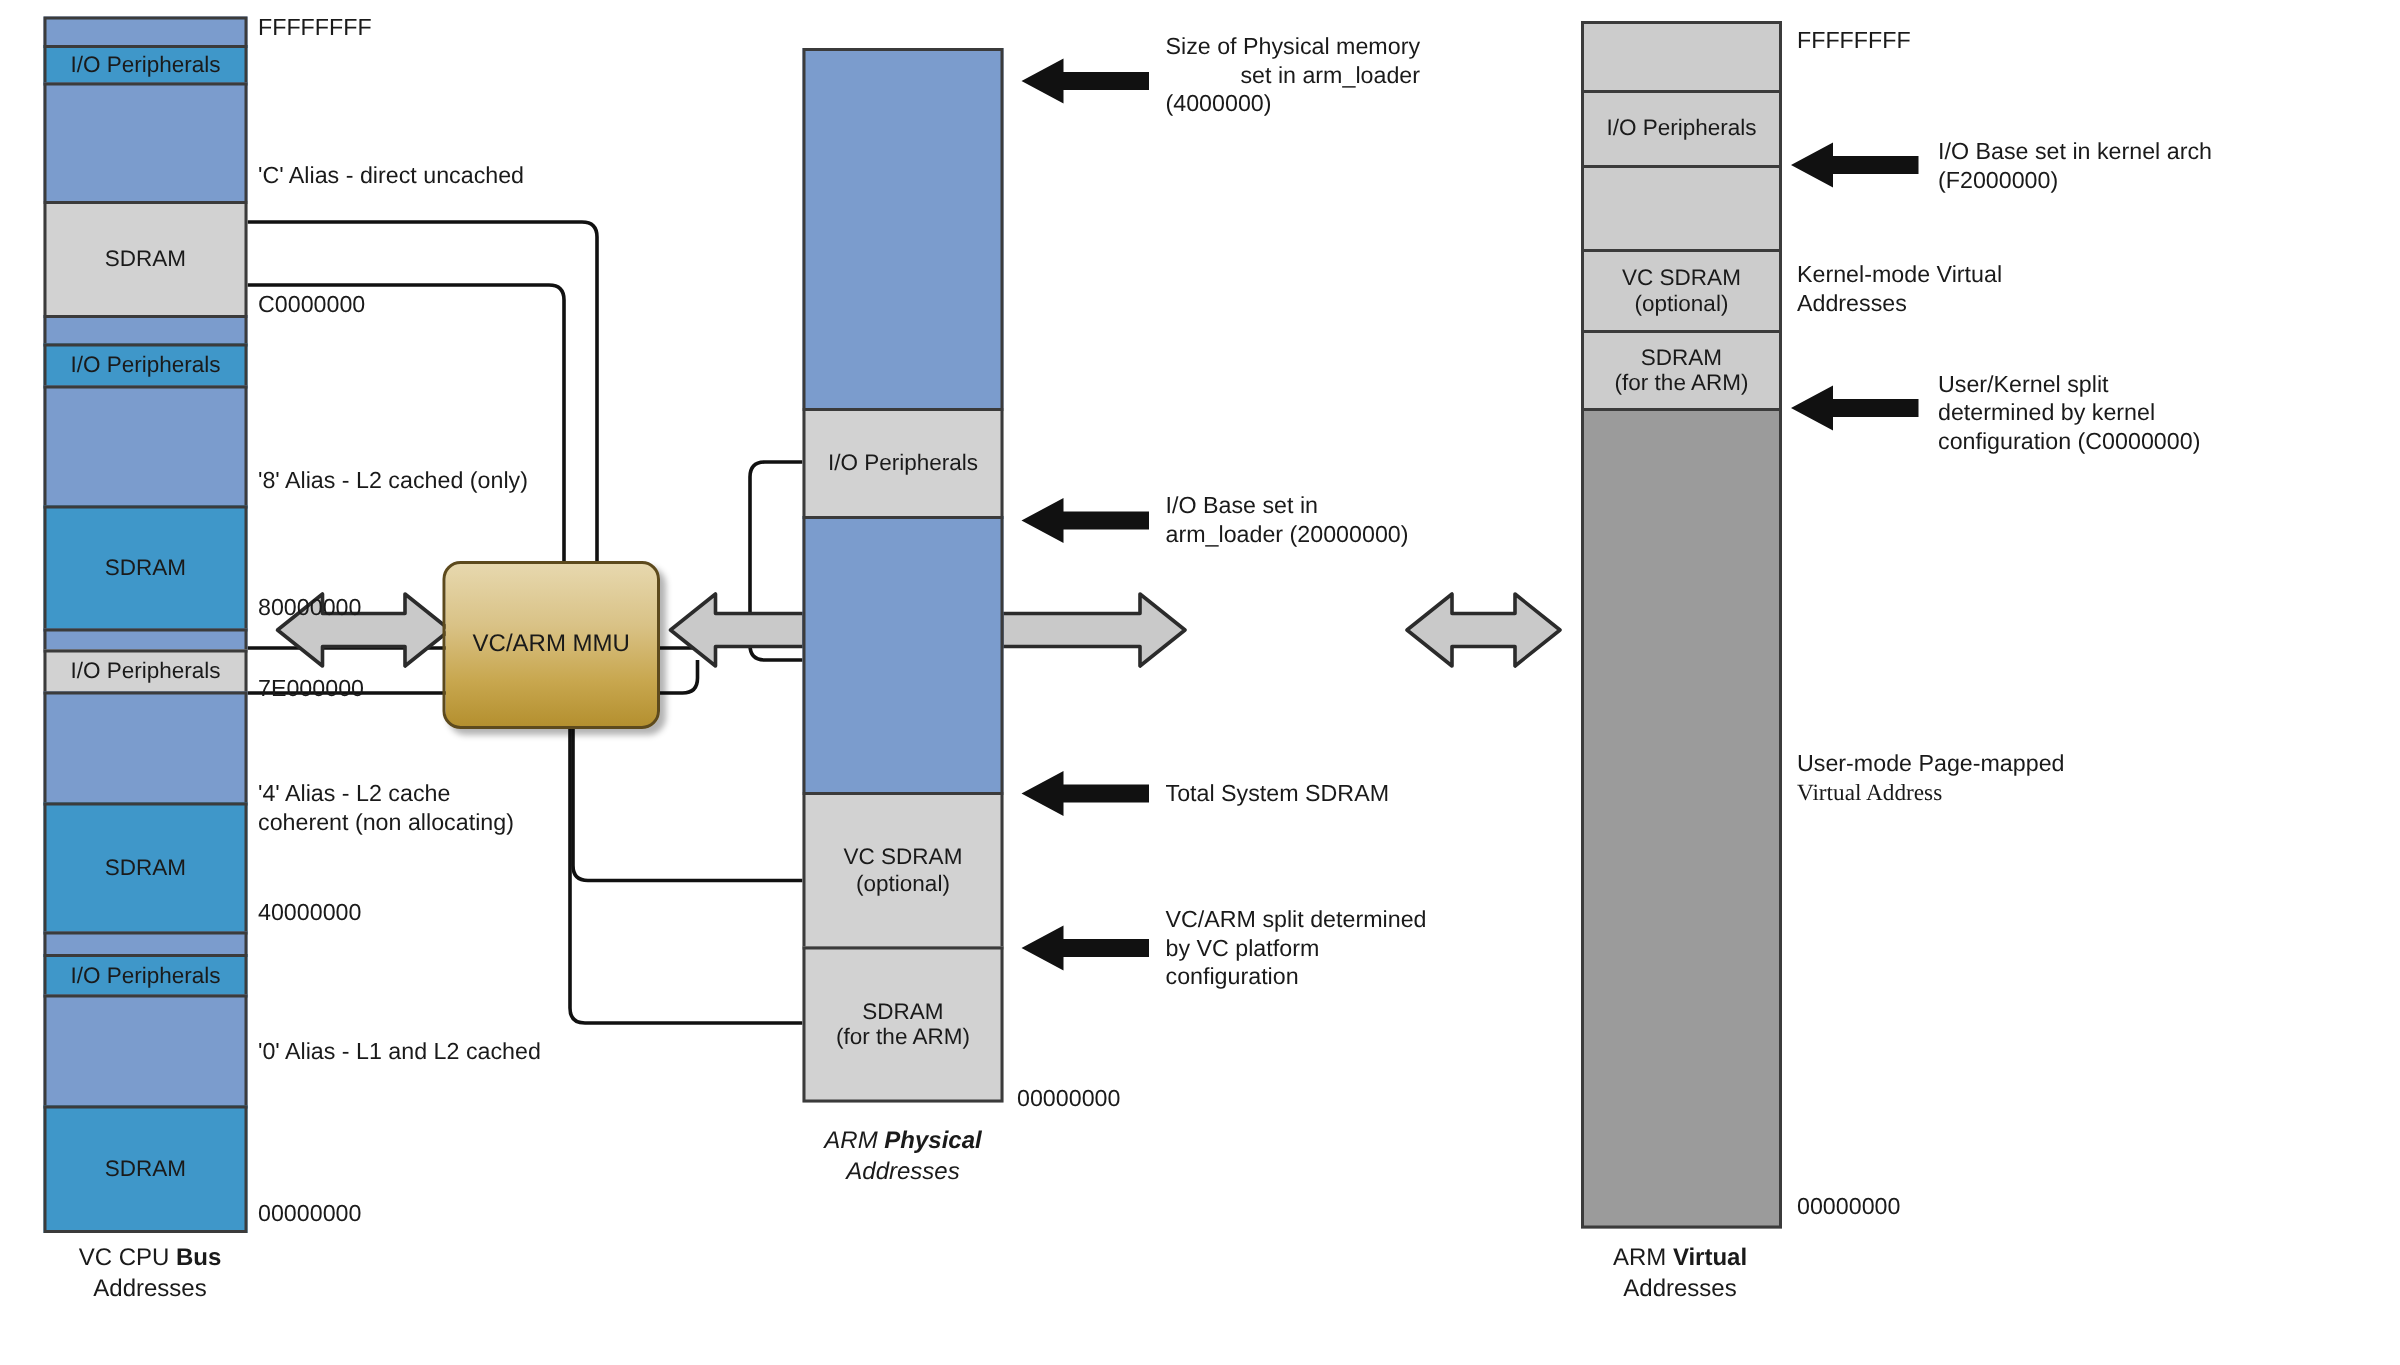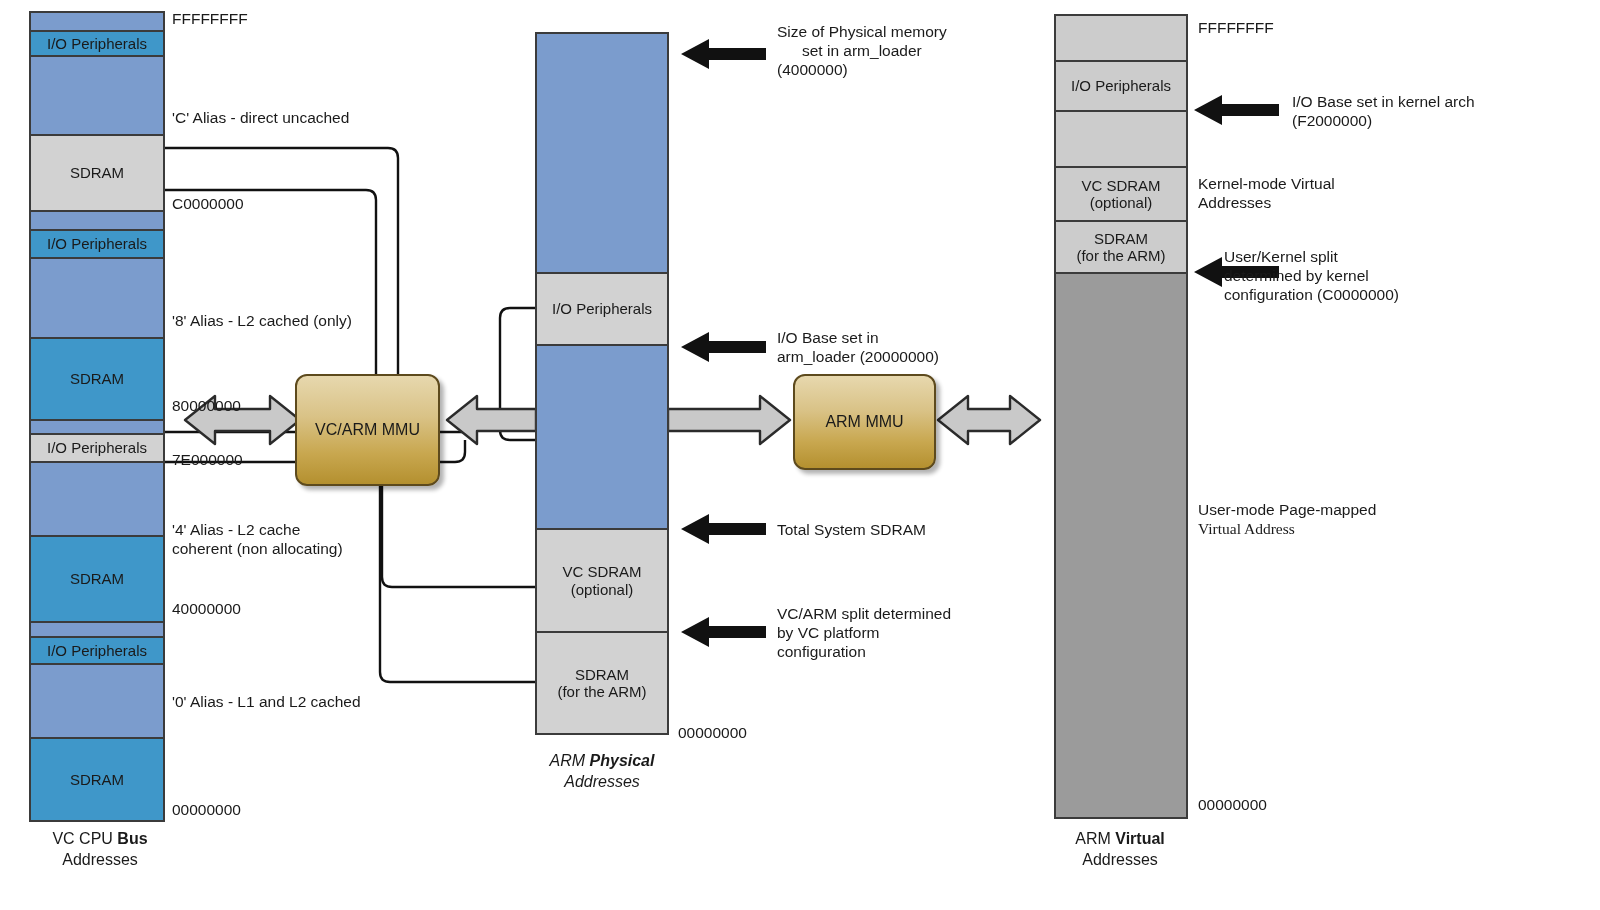--- a/index.html
+++ b/index.html
@@ -175,21 +175,21 @@
       </div>
     <div class="blk c-ltgray" style="left:535px;top:631px;width:134px;height:104px;">
         <span class="ml">
           <div style="text-align: center;">SDRAM</div>
           <div style="text-align: center;">(for the ARM)</div>
         </span>
       </div>
 
     <div class="lbl" style="left:678px;top:723px;">00000000</div>
 
-    <div class="lbl" style="left:777px;top:22px;"><div style="text-align: center;">Size of Physical memory</div><div style="text-align: center;">set in arm_loader</div><div style="text-align: left;">(4000000)</div></div>
+    <div class="lbl" style="left:777px;top:22px;"><div style="text-align: center;">Size of Physical memory</div><div style="text-align: right;">set in arm_loader</div><div style="text-align: left;">(4000000)</div></div>
     <div class="lbl" style="left:777px;top:328px;"><div style="text-align: left;">I/O Base set in</div><div style="text-align: left;">arm_loader (20000000)</div></div>
     <div class="lbl" style="left:777px;top:520px;"><div style="text-align: left;">Total System SDRAM</div></div>
     <div class="lbl" style="left:777px;top:604px;"><div style="text-align: left;">VC/ARM split determined</div><div style="text-align: left;">by VC platform</div><div style="text-align: left;">configuration</div></div>
 
     <div class="caption" style="left:512px;top:750px;width:180px;font-style:italic;">
       <div><span>ARM </span><b>Physical</b></div>
       <div>Addresses</div>
     </div>
   </div>
 
@@ -211,29 +211,26 @@
           <div style="text-align: center;">(for the ARM)</div>
         </span>
       </div>
     <div class="blk c-dkgray" style="left:1054px;top:272px;width:134px;height:547px;"></div>
 
     <div class="lbl" style="left:1198px;top:18px;">FFFFFFFF</div>
     <div class="lbl" style="left:1198px;top:795px;">00000000</div>
 
     <div class="lbl" style="left:1292px;top:92px;"><div style="text-align: left;">I/O Base set in kernel arch</div><div style="text-align: left;">(F2000000)</div></div>
     <div class="lbl" style="left:1198px;top:174px;"><div style="text-align: left;">Kernel-mode Virtual</div><div style="text-align: left;">Addresses</div></div>
-    <div class="lbl" style="left:1224px;top:247px;"><div style="text-align: left;">User/Kernel split</div><div style="text-align: left;">determined by kernel</div><div style="text-align: left;">configuration (C0000000)</div></div>
+    <div class="lbl" style="left:1292px;top:247px;"><div style="text-align: left;">User/Kernel split</div><div style="text-align: left;">determined by kernel</div><div style="text-align: left;">configuration (C0000000)</div></div>
     <div class="lbl" style="left:1198px;top:500px;"><div style="text-align: left;">User-mode Page-mapped</div><div style="text-align: left; font-family: Liberation Serif, serif;">Virtual Address</div></div>
 
     <div class="caption" style="left:1030px;top:828px;width:180px;">
       <div><span>ARM </span><b>Virtual</b></div>
       <div>Addresses</div>
     </div>
   </div>
 
   <div class="mmu" style="left:295px;top:374px;width:145px;height:112px;">
     <span>VC/ARM MMU</span>
   </div>
-  <div class="mmu" style="left:793px;top:374px;width:143px;height:96px;">
-    <span>ARM MMU</span>
-  </div>
 
 </div>
 
 </body></html>

